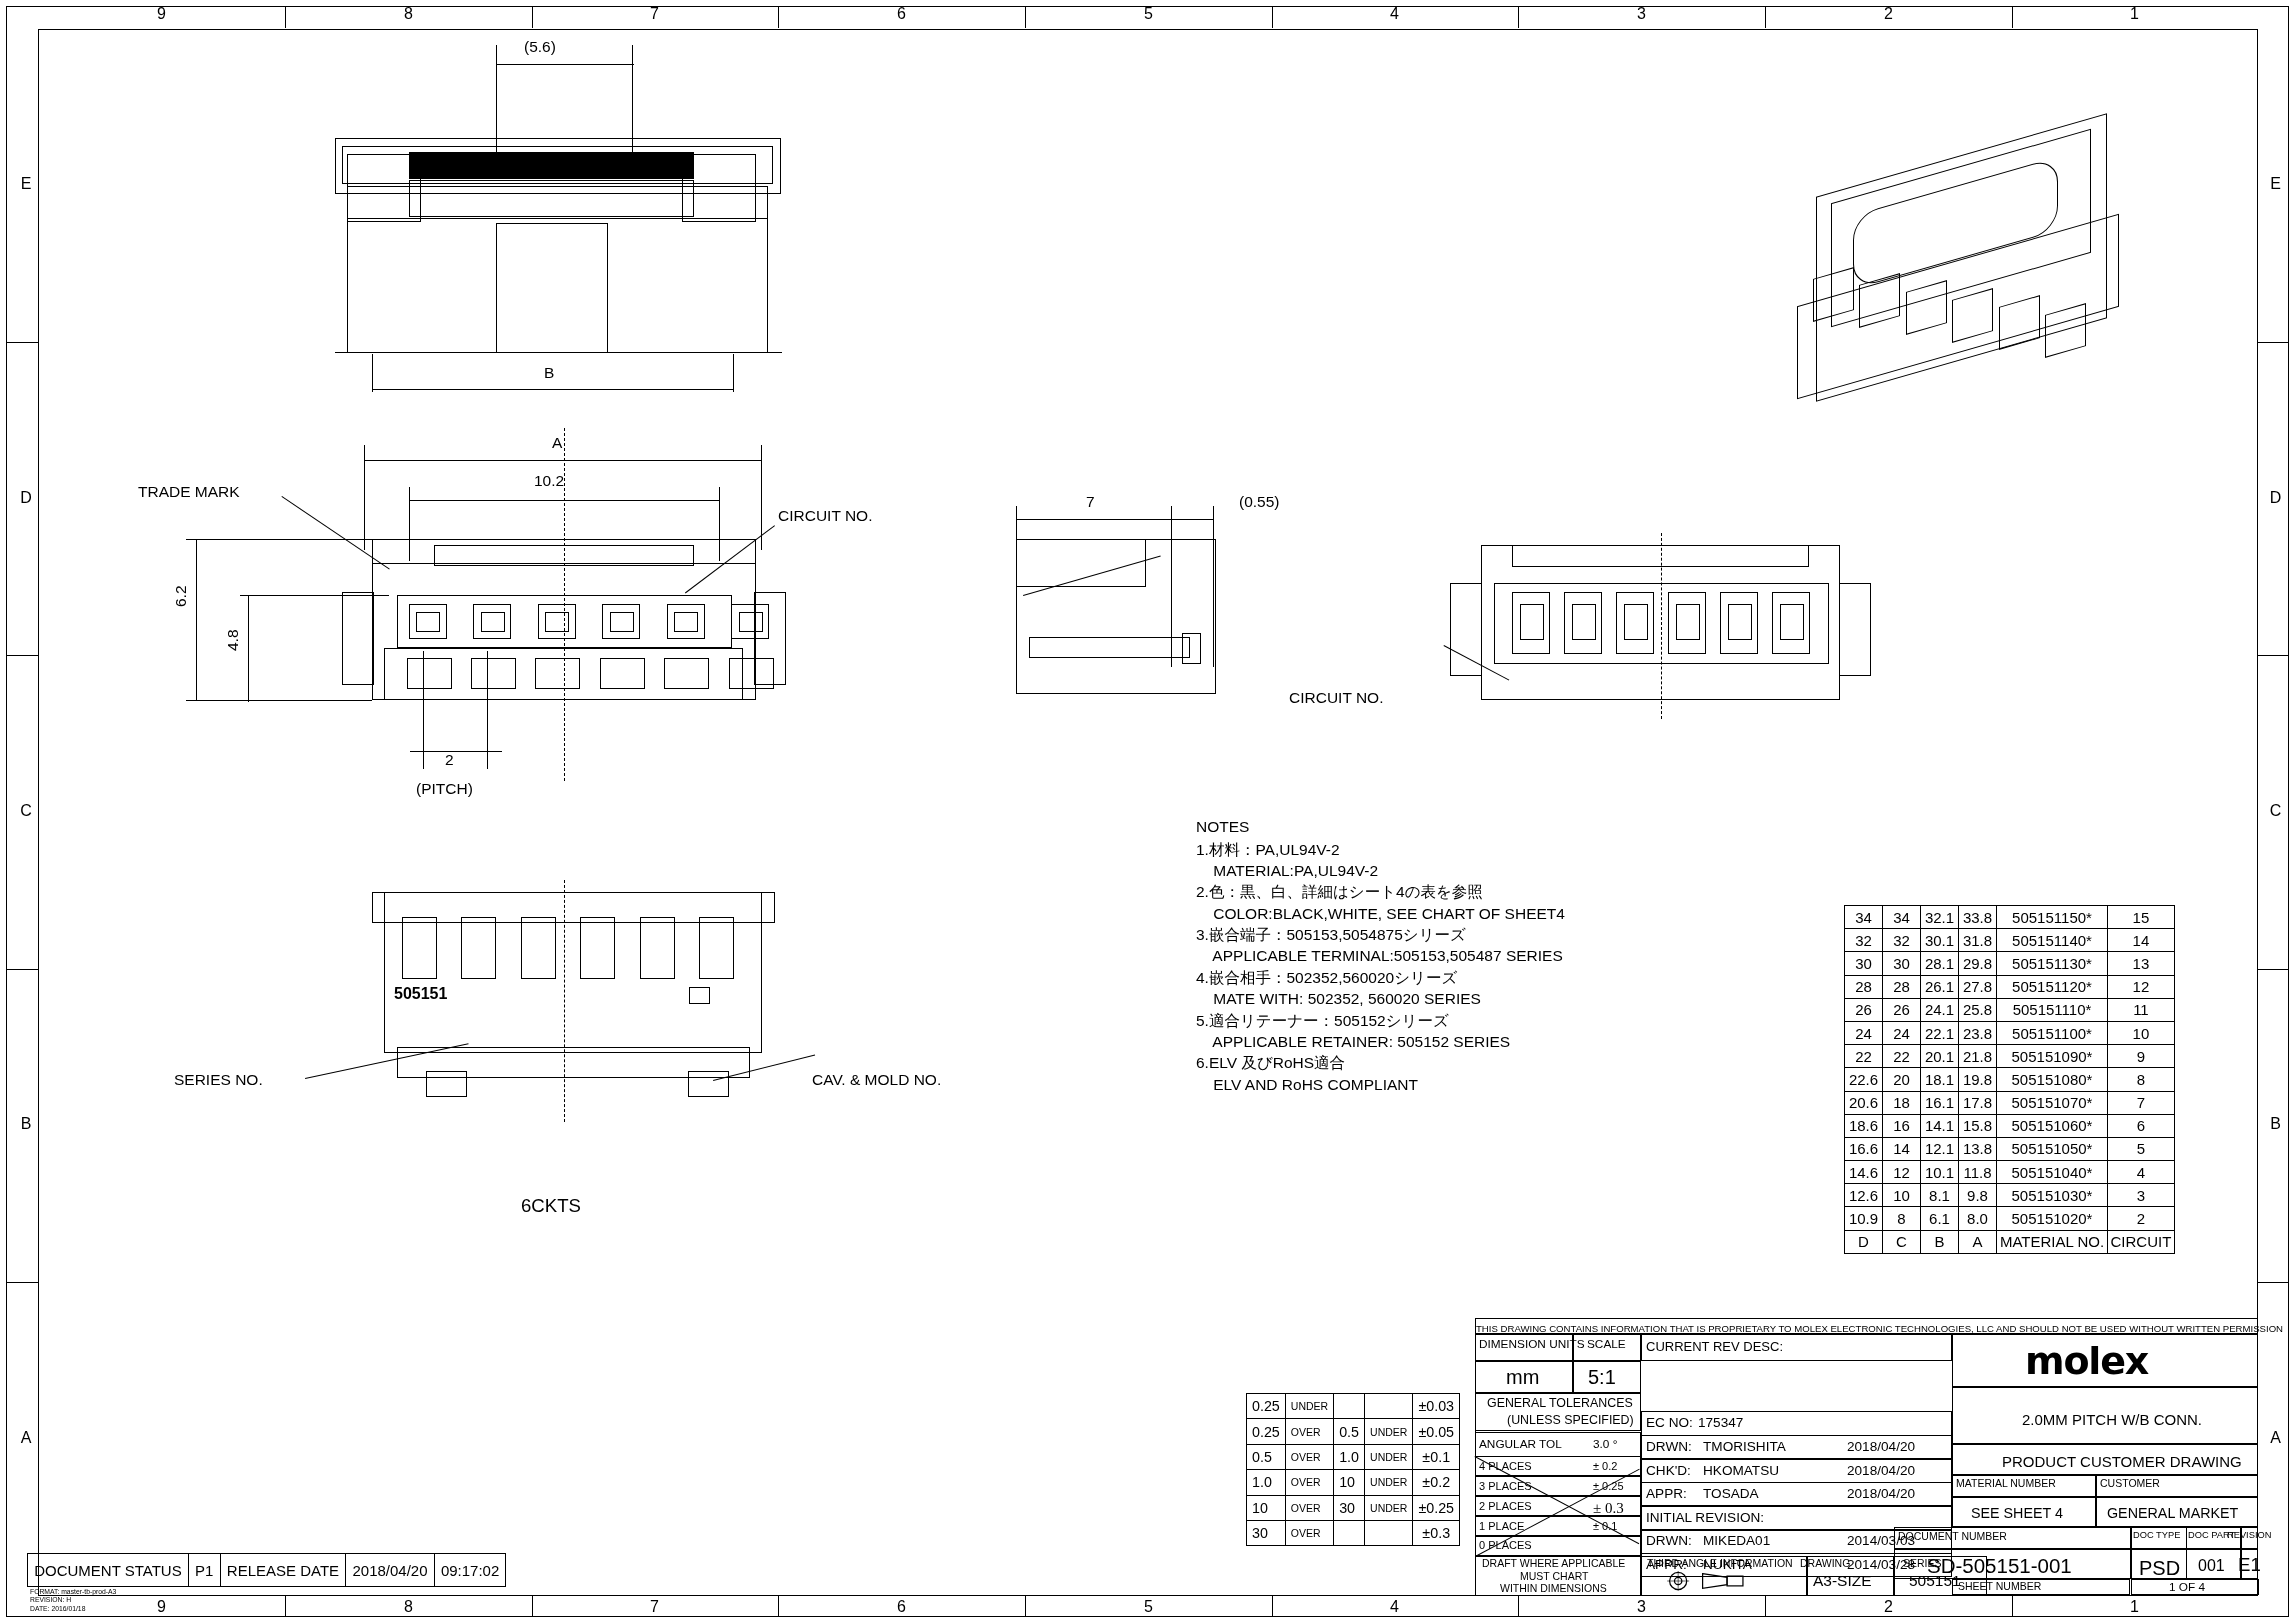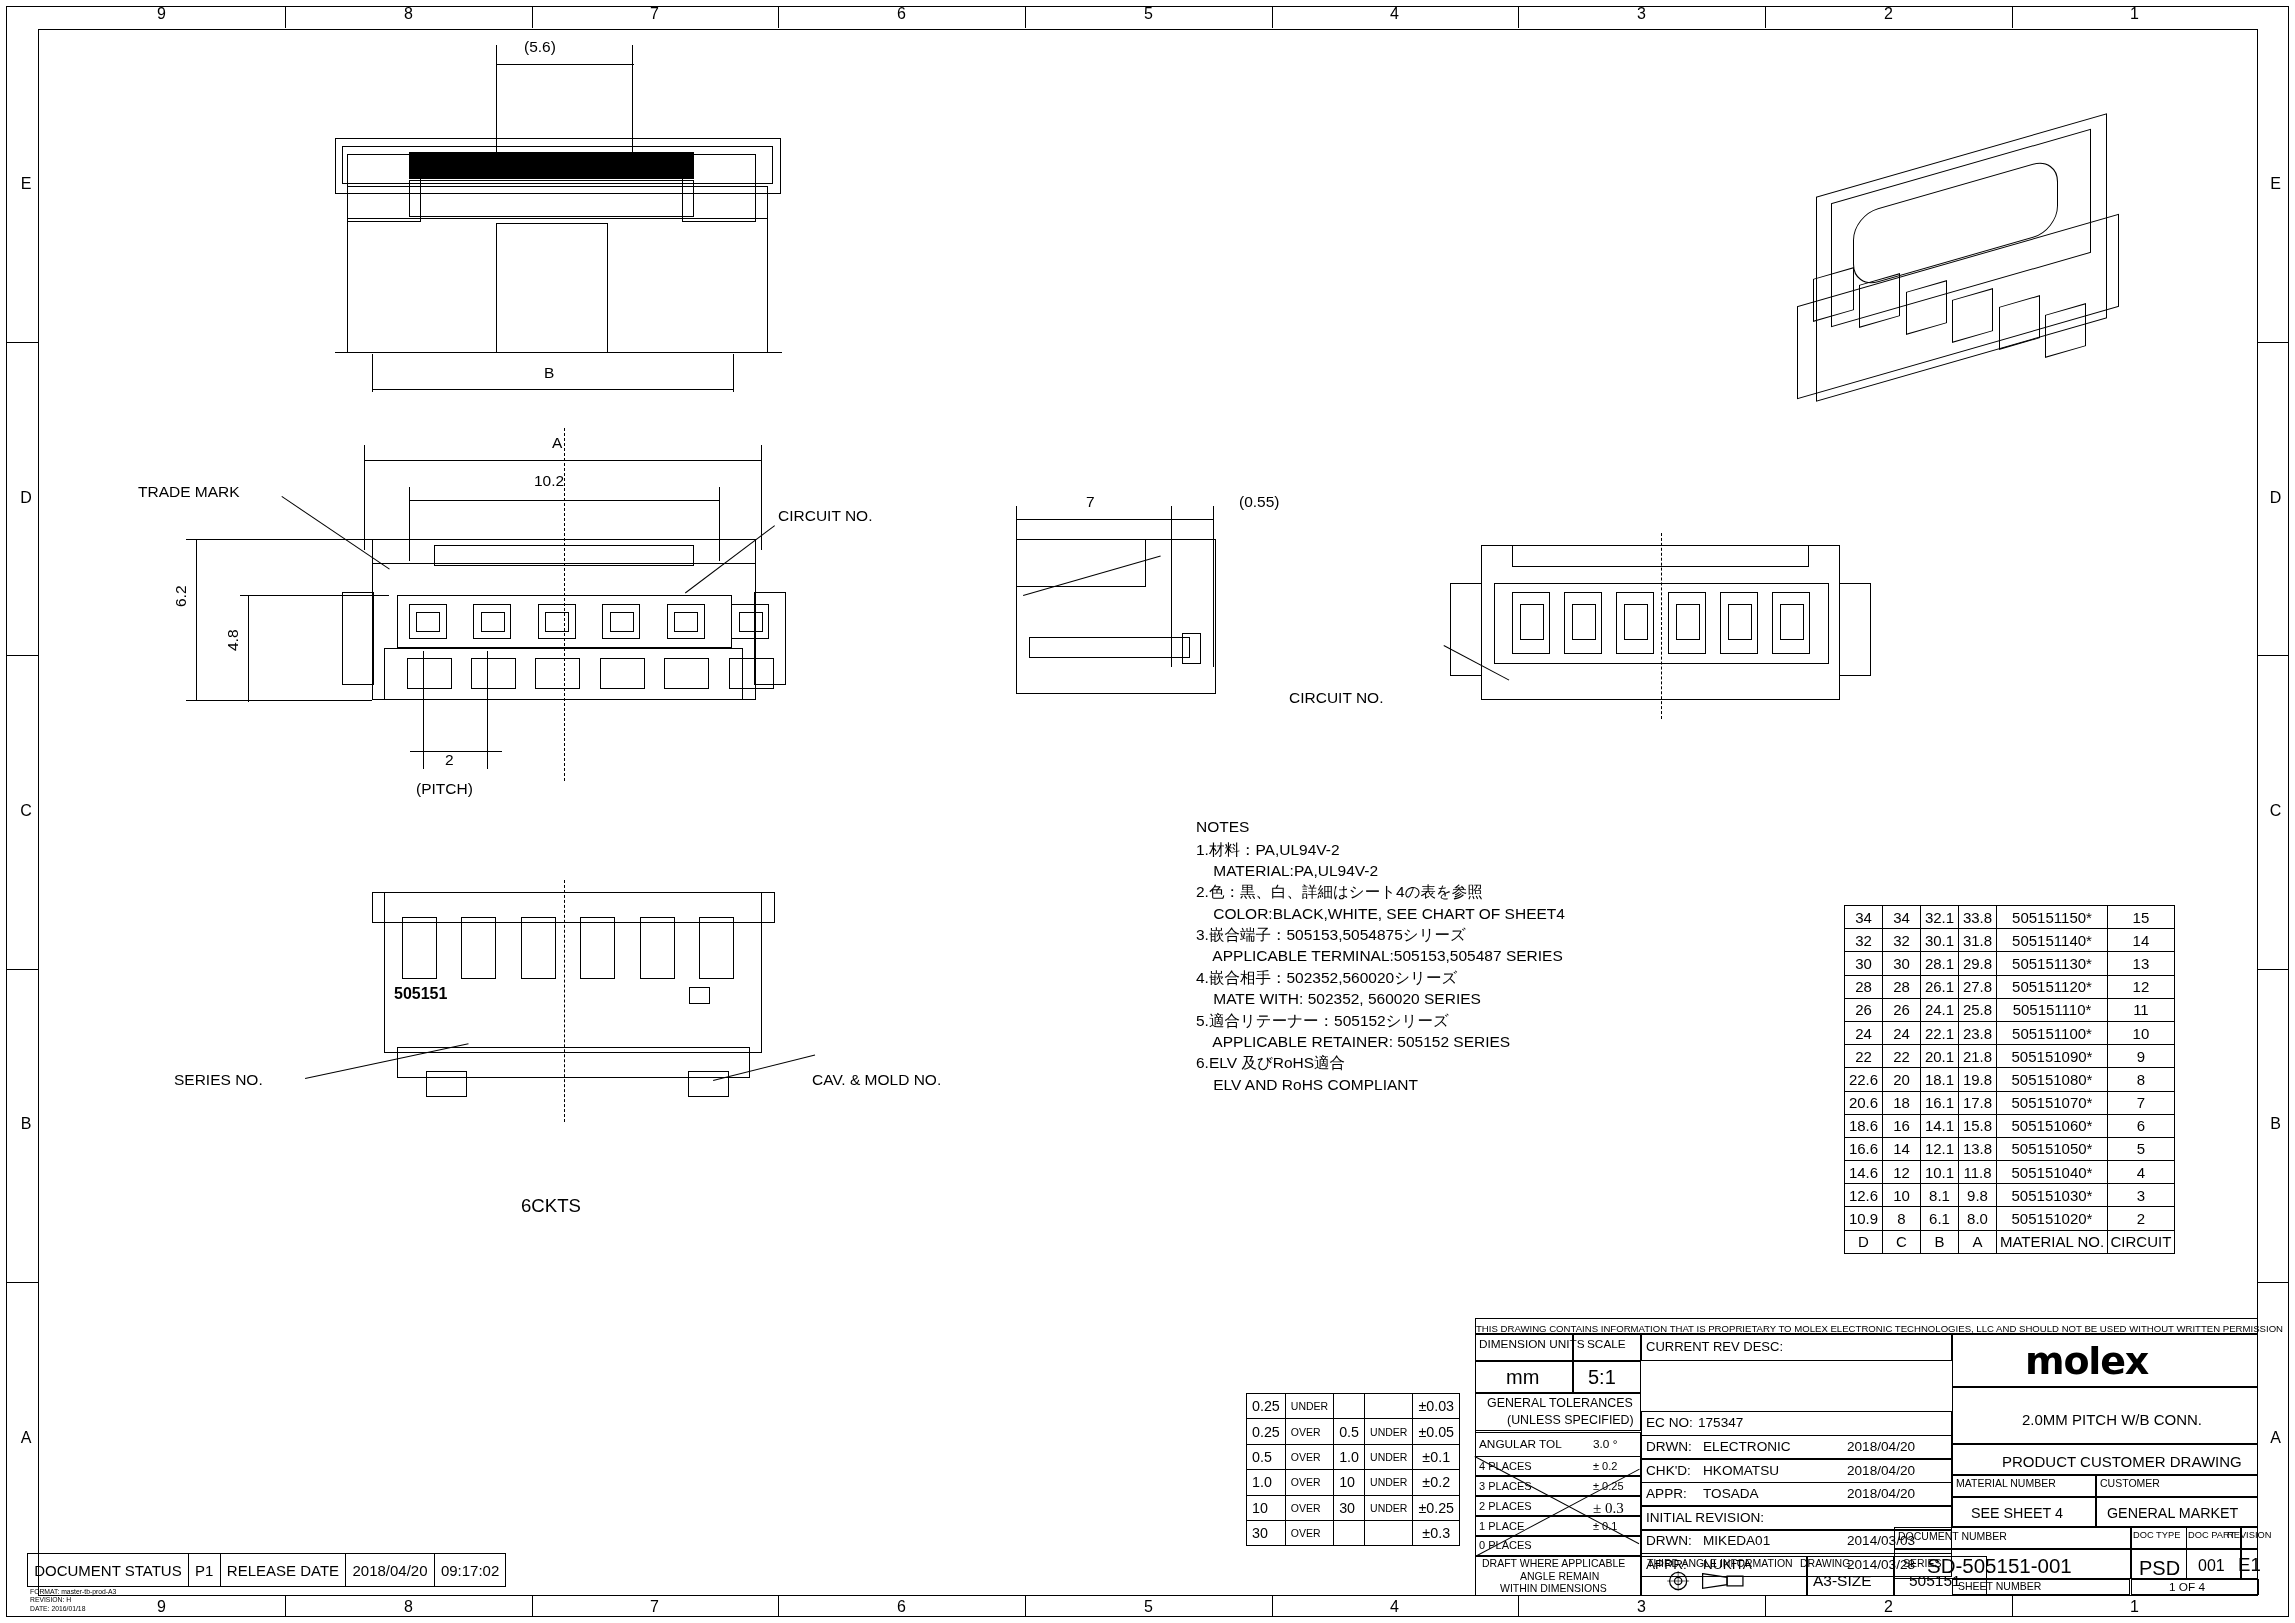--- a/index.html
+++ b/index.html
@@ -457,42 +457,42 @@
         <div class="tbt" style="left: 1593px; top: 1520px; font-size: 11px;">±   0.1</div>
         <div class="tb" style="left: 1475px; top: 1536px; width: 166px; height: 20px;"></div>
         <div class="tbt" style="left: 1479px; top: 1539px; font-size: 11px;">0 PLACES</div>
         <div class="tbt" style="left: 1593px; top: 1539px; font-size: 11px;"></div>
         <div class="ln" style="left: 1475px; top: 1456px; width: 186px; height: 1.2px; transform: rotate(28deg); transform-origin: left top;"></div>
         <div class="ln" style="left: 1475px; top: 1556px; width: 186px; height: 1.2px; transform: rotate(-28deg); transform-origin: left top;"></div>
       </div>
 
     <div class="tb" style="left:1475px;top:1556px;width:166px;height:40px;"></div>
     <div class="tbt" style="left:1482px;top:1557px;font-size:10.5px;">DRAFT WHERE APPLICABLE</div>
-    <div class="tbt" style="left:1520px;top:1570px;font-size:10.5px;">ANGLE REMAIN</div>
+    <div class="tbt" style="left:1520px;top:1570px;font-size:10.5px;">MUST CHART</div>
     <div class="tbt" style="left:1500px;top:1582px;font-size:10.5px;">WITHIN DIMENSIONS</div>
 
     <div class="tb" style="left:1641px;top:1556px;width:166px;height:40px;"></div>
     <div class="tbt" style="left:1647px;top:1557px;font-size:10.5px;">THIRD ANGLE INFORMATION</div>
     <svg style="position:absolute;left:1665px;top:1570px;" width="118" height="22" viewBox="0 0 190 36">
       <circle cx="20" cy="18" r="14" fill="none" stroke="#000" stroke-width="2"></circle>
       <circle cx="20" cy="18" r="6" fill="none" stroke="#000" stroke-width="2"></circle>
       <line x1="2" y1="18" x2="38" y2="18" stroke="#000" stroke-width="1"></line>
       <line x1="20" y1="2" x2="20" y2="34" stroke="#000" stroke-width="1"></line>
       <polygon points="60,6 100,12 100,24 60,30" fill="none" stroke="#000" stroke-width="2"></polygon>
       <rect x="100" y="10" width="26" height="16" fill="none" stroke="#000" stroke-width="2"></rect>
     </svg>
 
     <div class="tb" style="left:1641px;top:1334px;width:311px;height:27px;"></div>
     <div class="tbt" style="left:1646px;top:1339px;font-size:13px;">CURRENT REV DESC:</div>
     <div class="tb" style="left:1641px;top:1411px;width:311px;height:25px;"></div>
     <div class="tbt" style="left:1646px;top:1415px;">EC NO:</div>
     <div class="tbt" style="left:1698px;top:1415px;">175347</div>
     <div class="tb" style="left:1641px;top:1435px;width:311px;height:23.5px;"></div>
     <div class="tbt" style="left:1646px;top:1439px;">DRWN:</div>
-    <div class="tbt" style="left:1703px;top:1439px;">ELECTRONIC</div>
+    <div class="tbt" style="left:1703px;top:1439px;">TMORISHITA</div>
     <div class="tbt" style="left:1847px;top:1439px;">2018/04/20</div>
     <div class="tb" style="left:1641px;top:1459px;width:311px;height:23.5px;"></div>
     <div class="tbt" style="left:1646px;top:1463px;">CHK'D:</div>
     <div class="tbt" style="left:1703px;top:1463px;">HKOMATSU</div>
     <div class="tbt" style="left:1847px;top:1463px;">2018/04/20</div>
     <div class="tb" style="left:1641px;top:1482px;width:311px;height:23.5px;"></div>
     <div class="tbt" style="left:1646px;top:1486px;">APPR:</div>
     <div class="tbt" style="left:1703px;top:1486px;">TOSADA</div>
     <div class="tbt" style="left:1847px;top:1486px;">2018/04/20</div>
     <div class="tb" style="left:1641px;top:1506px;width:311px;height:23.5px;"></div>

